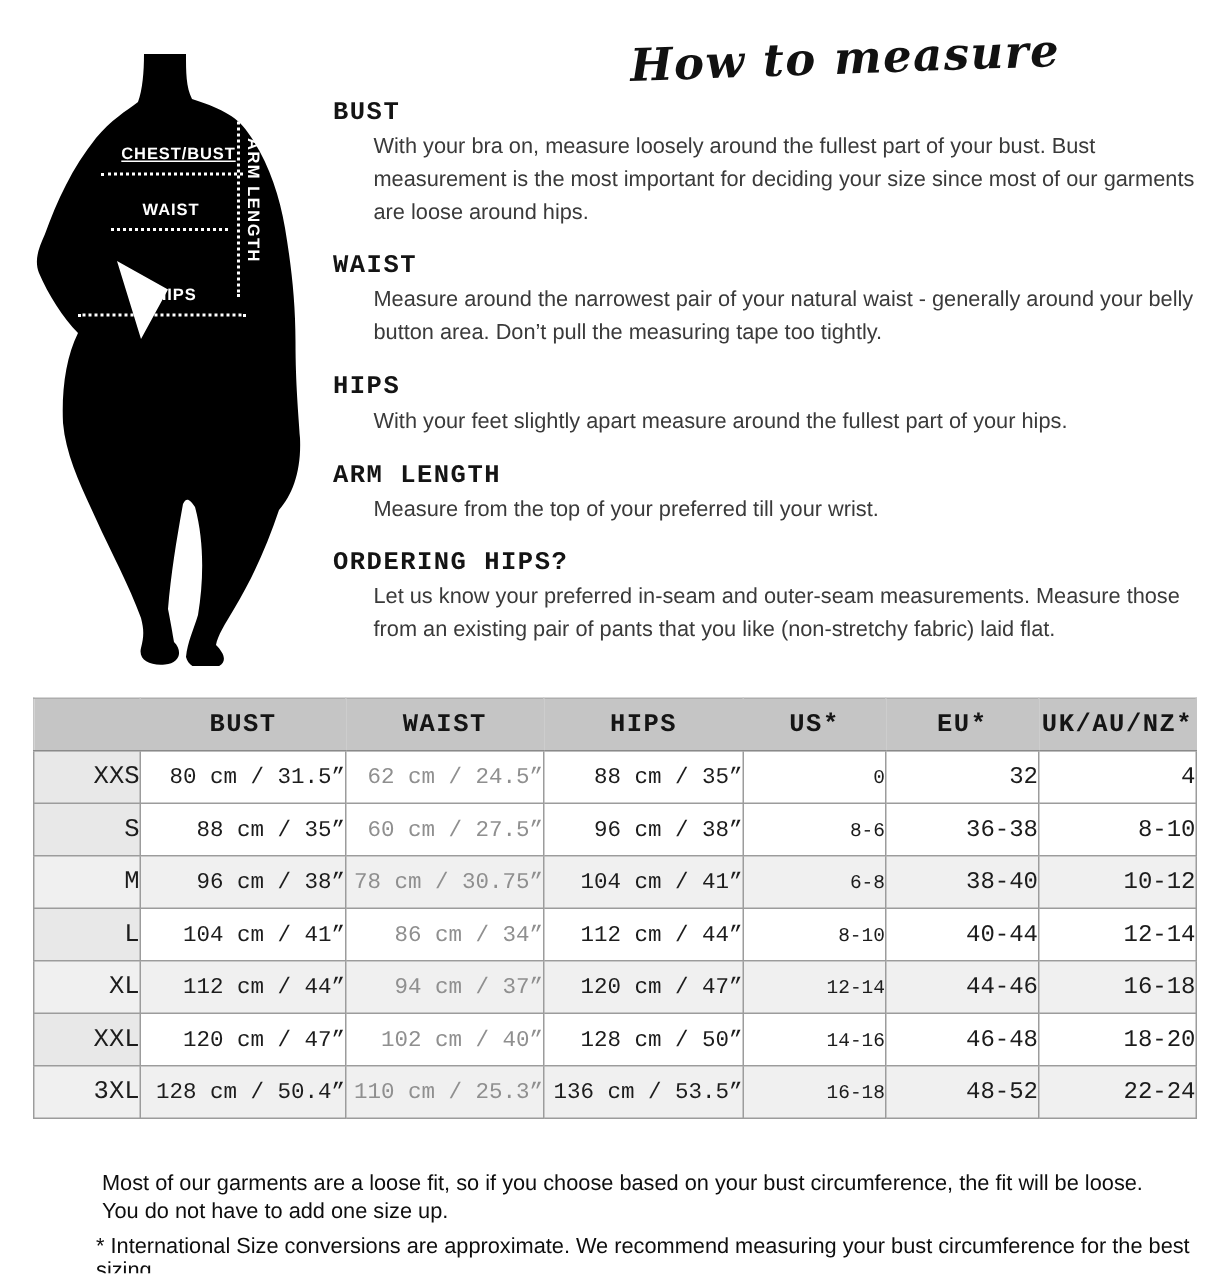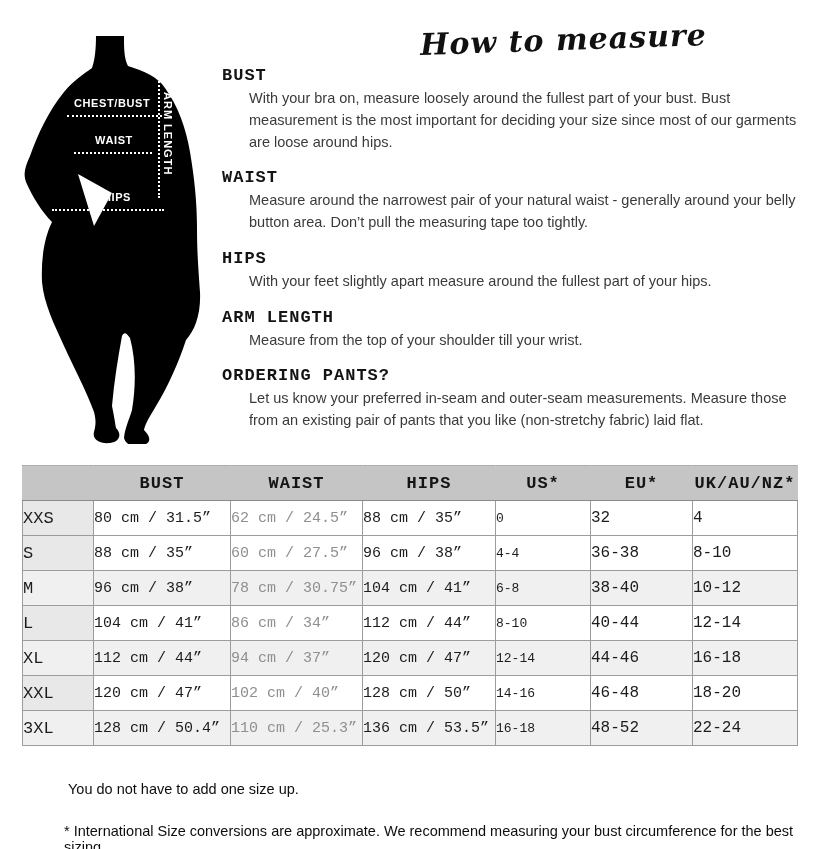--- a/index.html
+++ b/index.html
@@ -35,21 +35,21 @@
   
   .figure{position:absolute;left:12px;top:24px;width:202px;height:420px;}
   .figure svg{position:absolute;left:0;top:0;}
   .fig-label{
     position:absolute;
     color:#ffffff;
     font-family:"Liberation Sans",sans-serif;
     font-weight:bold;font-size:11px;letter-spacing:0.6px;
     white-space:nowrap;
   }
-  .lbl-chest{left:62px;top:73px;width:90px;text-align:left;}
+  .lbl-chest{left:62px;top:73px;width:90px;text-align:center;text-decoration:underline;}
   .lbl-waist{left:72px;top:110px;width:60px;text-align:center;}
   .lbl-hips{left:80px;top:167px;width:50px;text-align:center;}
   .lbl-arm{
     left:150px;top:68px;height:78px;
     writing-mode:vertical-rl;text-orientation:mixed;
     letter-spacing:1px;
   }
   .dotline{position:absolute;height:0;border-top:2px dotted #ffffff;}
   .dot-chest{left:55px;top:91px;width:95px;}
   .dot-waist{left:62px;top:128px;width:78px;}
@@ -79,21 +79,21 @@
     background:var(--header-bg);
     border:1px solid var(--header-bg);
     border-top:1px solid #adadad;
     border-bottom:1px solid #8a8a8a;
     height:35px;
     font-size:17px;font-weight:bold;letter-spacing:1px;
     color:#151515;text-align:center;vertical-align:middle;
   }
   .size-table td{
     border:1px solid var(--border-color);
-    height:35px;text-align:left;vertical-align:middle;
+    height:35px;text-align:right;vertical-align:middle;
     font-size:15px;color:#1c1c1c;background:#ffffff;
   }
   .size-table tr.alt td{background:var(--alt-row-bg);}
   .size-table td.col-size{
     background:var(--size-col-bg);
     font-size:17px;
   }
   .size-table td.col-waist{color:var(--waist-value-color);}
   .size-table td.col-us{font-size:13px;}
   .size-table td.col-eu,.size-table td.col-uk{font-size:16px;}
@@ -165,24 +165,24 @@
     <div class="section">
       <h2>WAIST</h2>
       <p>Measure around the narrowest pair of your natural waist - generally around your belly button area. Don’t pull the measuring tape too tightly.</p>
     </div>
     <div class="section">
       <h2>HIPS</h2>
       <p>With your feet slightly apart measure around the fullest part of your hips.</p>
     </div>
     <div class="section">
       <h2>ARM LENGTH</h2>
-      <p>Measure from the top of your shoulder till your wrist.</p>
-    </div>
-    <div class="section">
-      <h2>ORDERING PANTS?</h2>
+      <p>Measure from the top of your preferred till your wrist.</p>
+    </div>
+    <div class="section">
+      <h2>ORDERING HIPS?</h2>
       <p>Let us know your preferred in-seam and outer-seam measurements. Measure those from an existing pair of pants that you like (non-stretchy fabric) laid flat.</p>
     </div>
   </div>
 
   <table class="size-table">
     <colgroup>
       <col style="width:71px">
         <col style="width:137px">
         <col style="width:132px">
       <col style="width:133px">
@@ -209,21 +209,21 @@
           <td class="col-hips">88 cm / 35”</td>
           <td class="col-us">0</td>
           <td class="col-eu">32</td>
           <td class="col-uk">4</td>
         </tr>
         <tr>
           <td class="col-size">S</td>
           <td class="col-bust">88 cm / 35”</td>
           <td class="col-waist">60 cm / 27.5”</td>
           <td class="col-hips">96 cm / 38”</td>
-          <td class="col-us">4-4</td>
+          <td class="col-us">8-6</td>
           <td class="col-eu">36-38</td>
           <td class="col-uk">8-10</td>
         </tr>
         <tr class="alt">
           <td class="col-size">M</td>
           <td class="col-bust">96 cm / 38”</td>
           <td class="col-waist">78 cm / 30.75”</td>
           <td class="col-hips">104 cm / 41”</td>
           <td class="col-us">6-8</td>
           <td class="col-eu">38-40</td>
@@ -262,17 +262,18 @@
           <td class="col-waist">110 cm / 25.3”</td>
           <td class="col-hips">136 cm / 53.5”</td>
           <td class="col-us">16-18</td>
           <td class="col-eu">48-52</td>
           <td class="col-uk">22-24</td>
         </tr>
       </tbody>
   </table>
 
   <div class="fit-note">
+    <div>Most of our garments are a loose fit, so if you choose based on your bust circumference, the fit will be loose.</div>
     <div>You do not have to add one size up.</div>
   </div>
   <div class="disclaimer">* International Size conversions are approximate. We recommend measuring your bust circumference for the best sizing.</div>
 
 </div>
 
 </body></html>

